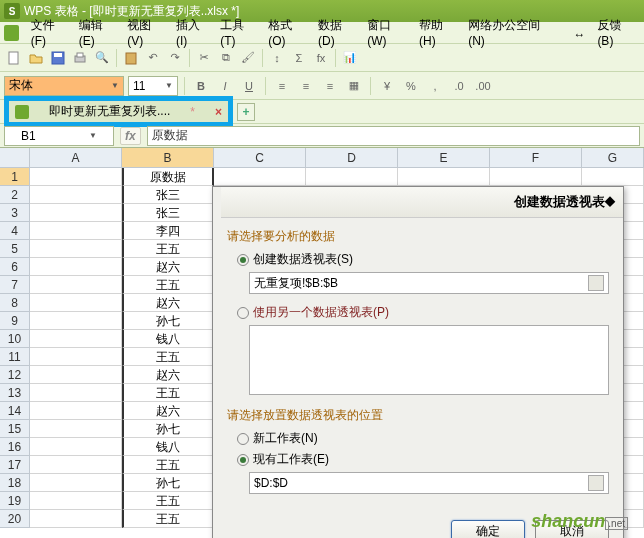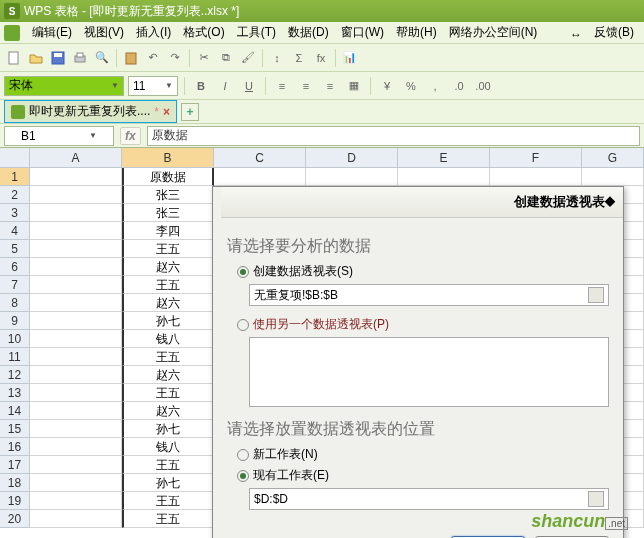--- a/index.html
+++ b/index.html
@@ -6,46 +6,46 @@
 body { font-family: "SimSun", "宋体", sans-serif; font-size: 12px; background: #fff; width: 644px; height: 538px; overflow: hidden; position: relative; }
 .titlebar { background: linear-gradient(#8db842, #7aa838); height: 22px; display: flex; align-items: center; padding: 0 4px; color: #fff; }
 .titlebar .app-icon { width: 16px; height: 16px; background: #5c8a1f; border-radius: 2px; margin-right: 4px; display: flex; align-items: center; justify-content: center; font-size: 10px; font-weight: bold; }
 .menubar { background: #eef5e0; height: 22px; display: flex; align-items: center; padding: 0 4px; border-bottom: 1px solid #c8d8b0; }
 .menubar .doc-icon { width: 16px; height: 16px; background: #6fa830; border-radius: 2px; margin-right: 6px; }
 .menubar span { padding: 0 6px; cursor: default; }
 .toolbar { background: #eef5e0; height: 28px; display: flex; align-items: center; padding: 0 4px; border-bottom: 1px solid #c8d8b0; gap: 2px; }
 .tbtn { width: 20px; height: 20px; border: 1px solid transparent; display: flex; align-items: center; justify-content: center; color: #666; font-size: 11px; }
 .sep { width: 1px; height: 18px; background: #c8d8b0; margin: 0 2px; }
 .fmt-row { background: #eef5e0; height: 28px; display: flex; align-items: center; padding: 0 4px; border-bottom: 1px solid #c8d8b0; gap: 4px; }
-.font-sel { width: 120px; height: 20px; border: 1px solid #a8b890; background: #84cc16; display: flex; align-items: center; padding: 0 4px; justify-content: space-between; }
+.font-sel { width: 120px; height: 20px; border: 1px solid #a8b890; background: #fdba74; display: flex; align-items: center; padding: 0 4px; justify-content: space-between; }
 .size-sel { width: 50px; height: 20px; border: 1px solid #a8b890; background: #fff; display: flex; align-items: center; padding: 0 4px; justify-content: space-between; }
 .dd { font-size: 8px; color: #555; }
 .doctab-row { background: #eef5e0; height: 24px; display: flex; align-items: center; padding: 0 4px; border-bottom: 1px solid #c8d8b0; }
-.doctab { background: #dde8c8; border: 1px solid #0ea5e9; padding: 2px 6px; display: flex; align-items: center; gap: 4px; font-size: 12px; }
+.doctab { background: #dde8c8; border: 5px solid #0ea5e9; padding: 2px 6px; display: flex; align-items: center; gap: 20px; font-size: 12px; }
 .doctab .di { width: 14px; height: 14px; background: #6fa830; border-radius: 2px; }
 .doctab .star { color: #d88; }
 .doctab .close { color: #c44; font-weight: bold; cursor: pointer; }
 .addtab { margin-left: 4px; width: 18px; height: 18px; border: 1px solid #a8b890; background: #f0f6e4; display: flex; align-items: center; justify-content: center; color: #4a7; font-weight: bold; }
 .namebox-row { background: #eef5e0; height: 24px; display: flex; align-items: center; padding: 0 4px; border-bottom: 1px solid #a8b890; }
 .namebox { width: 110px; height: 20px; border: 1px solid #a8b890; background: #fff; display: flex; align-items: center; padding: 0 16px; justify-content: space-between; }
 .fx { background: #f8f8f0; border: 1px solid #d0d0c0; border-radius: 2px; padding: 1px 4px; margin: 0 6px; font-style: italic; font-weight: bold; color: #888; }
 .formula-bar { flex: 1; height: 20px; border: 1px solid #a8b890; background: #fff; display: flex; align-items: center; padding: 0 4px; color: #333; }
 .sheet { position: relative; background: #fff; }
 .grid { display: grid; grid-template-columns: 30px 92px 92px 92px 92px 92px 92px 62px; }
 .hdr { background: #e8eef4; border-right: 1px solid #c0c8d0; border-bottom: 1px solid #c0c8d0; text-align: center; height: 20px; line-height: 20px; font-size: 12px; color: #333; }
 .hdr.sel { background: #f8d898; }
 .corner { background: #e8eef4; border-right: 1px solid #c0c8d0; border-bottom: 1px solid #c0c8d0; }
 .rowhdr { background: #e8eef4; border-right: 1px solid #c0c8d0; border-bottom: 1px solid #c0c8d0; text-align: center; height: 18px; line-height: 18px; font-size: 12px; color: #333; }
 .rowhdr.sel { background: #f8d898; }
 .cell { border-right: 1px solid #d4d4d4; border-bottom: 1px solid #d4d4d4; height: 18px; line-height: 18px; text-align: center; font-size: 12px; overflow: hidden; }
 .colB { border-left: 2px solid #333; border-right: 2px solid #333; }
 .dialog { position: absolute; left: 212px; top: 186px; width: 412px; background: #f0f0ec; border: 1px solid #888; box-shadow: 2px 2px 6px rgba(0,0,0,0.3); }
 .dlg-title { background: linear-gradient(#f8f8f4, #e8e8e0); padding: 6px 8px; font-weight: bold; font-size: 13px; display: flex; justify-content: flex-end; border-bottom: 1px solid #ccc; margin-left: 8px; }
 .dlg-body { padding: 10px 14px; }
-.section-label { color: #737373; font-size: 16px; margin-bottom: 6px; margin-top: 8px; }
+.section-label { color: #a16207; font-size: 12px; margin-bottom: 6px; }
 .radio-row { display: flex; align-items: center; gap: 4px; margin: 4px 0 4px 10px; font-size: 12px; }
 .radio { width: 12px; height: 12px; border: 1px solid #888; border-radius: 50%; display: flex; align-items: center; justify-content: center; }
 .radio.on::after { content: ""; width: 6px; height: 6px; background: #3a7a3a; border-radius: 50%; }
 .disabled { color: #7f1d1d; }
 .range-input { margin: 2px 0 10px 22px; width: 360px; height: 22px; border: 1px solid #aaa; background: #fff; display: flex; align-items: center; padding: 0 4px; justify-content: space-between; }
 .range-input .pick { width: 16px; height: 16px; background: #e8e8e0; border: 1px solid #aaa; }
 .pivot-box { margin: 2px 0 12px 22px; width: 360px; height: 70px; border: 1px solid #aaa; background: #fff; }
 .dlg-buttons { display: flex; justify-content: flex-end; gap: 10px; padding: 6px 14px 12px; }
 .btn { width: 74px; height: 22px; border: 1px solid #888; background: linear-gradient(#fdfdfb, #e8e8e0); border-radius: 3px; display: flex; align-items: center; justify-content: center; font-size: 12px; }
 .btn.primary { border: 1px solid #3a6aa8; box-shadow: 0 0 2px #6a9ad8; }
@@ -56,25 +56,26 @@
 </head>
 <body>
 
 <div class="titlebar">
   <div class="app-icon">S</div>
   <span>WPS 表格 - [即时更新无重复列表..xlsx *]</span>
 </div>
 
 <div class="menubar">
   <div class="doc-icon"></div>
+  <span>文件(F)</span>
   <span>编辑(E)</span>
   <span>视图(V)</span>
   <span>插入(I)</span>
+  <span>工具(T)</span>
   <span>格式(O)</span>
-  <span>工具(T)</span>
   <span>数据(D)</span>
   <span>窗口(W)</span>
   <span>帮助(H)</span>
   <span>网络办公空间(N)</span>
   <span style="flex:1"></span>
   <span>↔</span>
   <span>反馈(B)</span>
 </div>
 
 <div class="toolbar">

